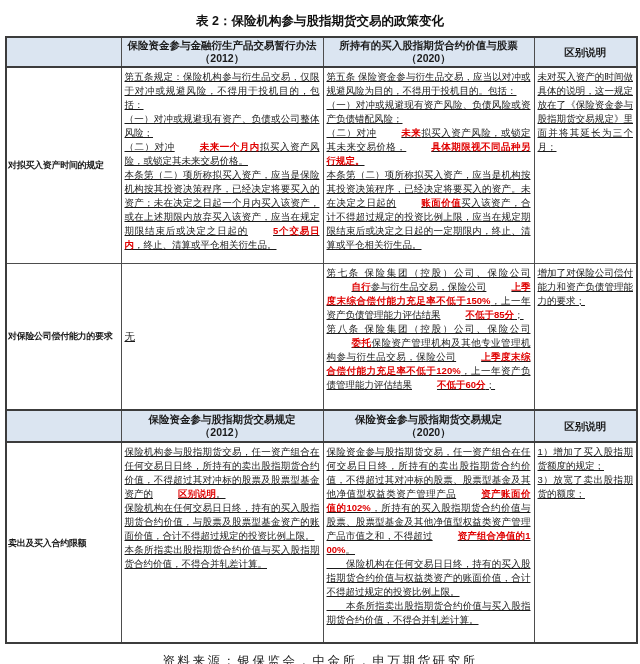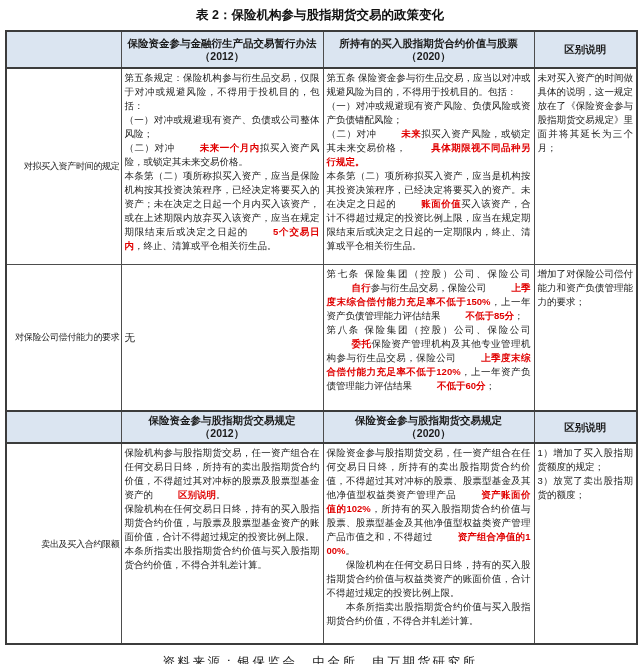--- a/index.html
+++ b/index.html
@@ -2,21 +2,21 @@
 <html><head>
 <meta charset="utf-8">
 <style>
   html,body{margin:0;padding:0;}
   body{
     width:640px;height:664px;background:#ffffff;overflow:hidden;
     font-family:"Liberation Sans","DejaVu Sans",sans-serif;color:#1a1a1a;
     -webkit-font-smoothing:antialiased;
   }
   .title{
-    height:23px;padding-top:7px;text-align:center;
+    height:23px;padding-top:13px;text-align:center;
     font-weight:bold;font-size:12.5px;color:#111;
   }
   table.policy{
     border-collapse:collapse;table-layout:fixed;
     margin-left:5px;width:631px;
     border:2px solid #3c3c3c;
   }
   td{
     border:1px solid #4d4d4d;
     vertical-align:top;
@@ -25,35 +25,35 @@
     overflow:hidden;
     word-break:break-all;
   }
   tr.hrow td{
     background:#dbe5f1;
     text-align:center;vertical-align:middle;
     font-weight:bold;font-size:10.5px;line-height:13px;
     border-top:2px solid #3c3c3c;border-bottom:2px solid #3c3c3c;
     padding:1px 2px;
   }
-  tr.h1{height:37px}
+  tr.h1{height:30px}
   tr.r1{height:196px}
   tr.r2{height:147px}
   tr.h2{height:32px}
   tr.r3{height:201px}
   td.label-cell{
-    text-align:right;vertical-align:middle;
-    font-weight:normal;font-size:9px;line-height:12px;
+    text-align:left;vertical-align:middle;
+    font-weight:bold;font-size:9px;line-height:12px;
     padding:1px;letter-spacing:-0.3px;
   }
   td.center-cell{
     text-align:center;vertical-align:middle;
     font-size:10.5px;
   }
-  .para{text-align:justify;text-justify:inter-ideograph;}
+  .para{text-align:justify;text-justify:inter-ideograph;text-decoration:underline;}
   .red{color:#e00000;font-weight:bold;padding-left:25px;}
   .source{
     margin-top:9px;text-align:center;
     font-family:"Liberation Serif","DejaVu Serif",serif;
     font-size:12.5px;letter-spacing:2.5px;color:#222;
   }
 </style>
 </head>
 <body>
 

